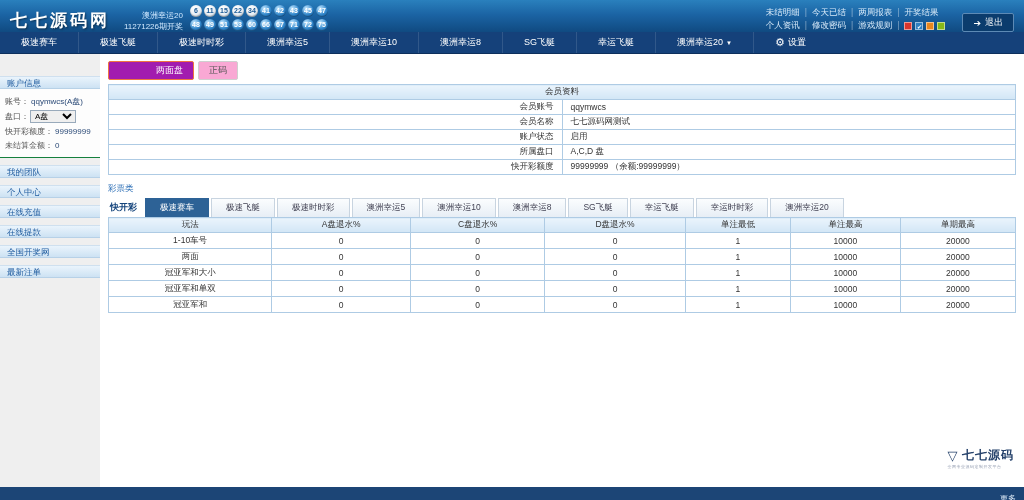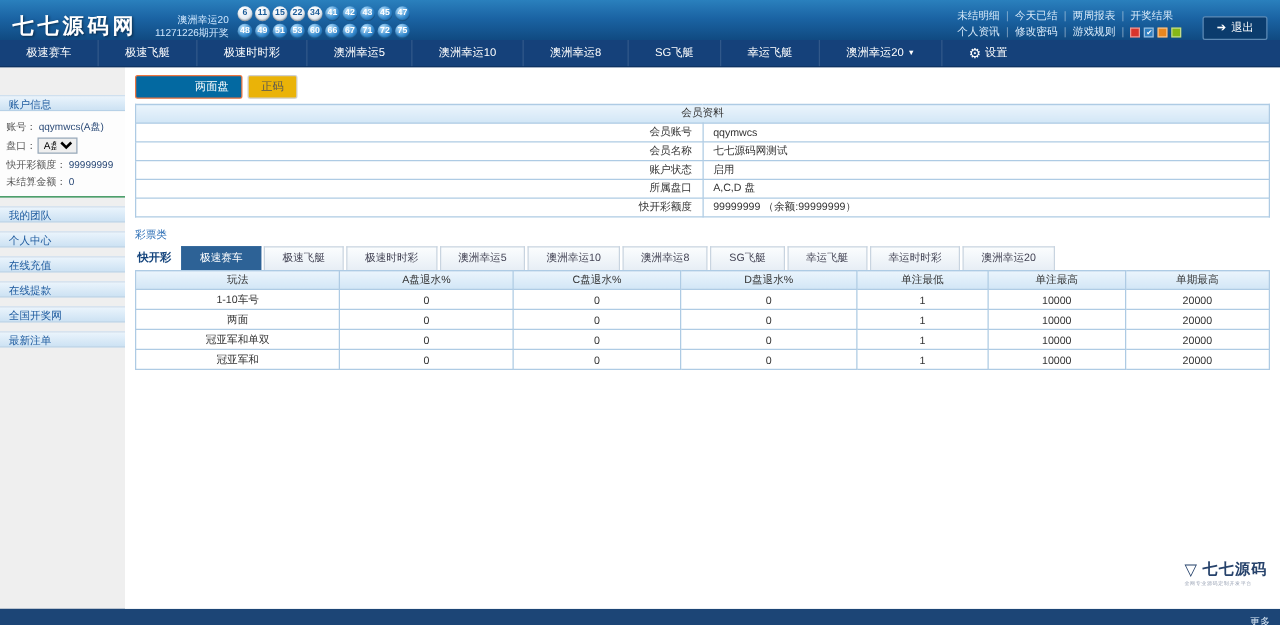--- a/index.html
+++ b/index.html
@@ -35,26 +35,26 @@
   .sidebar { width:100px; flex:none; background:#efefef; padding-top:22px; }
   .content { flex:1; background:#fff; padding:3px 8px 0 8px; position:relative; }
 
   
   .side-bar-item, .panel-title { height:13px; line-height:12px; font-size:8.5px; color:#1d5a9e; padding-left:7px; background:linear-gradient(180deg,#eaf4fc,#cde2f3); border-top:1px solid #cfe0ef; border-bottom:1px solid #b7d1e7; }
   .side-bar-item { margin-top:7px; cursor:pointer; }
   .acct-box { background:#fdfdfd; border-bottom:1px solid #15803d; padding:4px 4px 6px 5px; font-size:8px; color:#555; }
   .acct-row { display:flex; align-items:center; margin-top:3px; white-space:nowrap; }
   .acct-row .lab { color:#555; }
   .acct-row .val { color:#2b4a77; margin-left:2px; }
-  .acct-row select { font-size:8px; width:32px; height:13px; margin-left:1px; border:1px solid #9ab; font-family:inherit; }
+  .acct-row select { font-size:8px; width:46px; height:13px; margin-left:1px; border:1px solid #9ab; font-family:inherit; }
 
   
   .vtabs { margin:2px 0 4px 0; }
-  .vtab { display:inline-block; font-size:9px; padding:2px 10px; margin-right:4px; border-radius:2px; background:#eab308; border:1px solid #cfcfcf; color:#555; cursor:pointer; }
-  .vtab.active { background:#0369a1; border-color:#ee7540; color:#fff;padding-left:47px; }
+  .vtab { display:inline-block; font-size:9px; padding:2px 10px; margin-right:4px; border-radius:2px; background:#f9a8d4; border:1px solid #cfcfcf; color:#555; cursor:pointer; }
+  .vtab.active { background:#a21caf; border-color:#ee7540; color:#fff;padding-left:47px; }
 
   
   table { width:100%; border-collapse:collapse; table-layout:fixed; }
   .blue-tbl td, .blue-tbl th { border:1px solid #aecbe4; font-size:8.5px; color:#333; height:15px; padding:1px 4px; background:#fff; }
   .tbl-title { background:linear-gradient(180deg,#eaf4fc,#d2e6f6) !important; text-align:center; color:#234; font-weight:normal; }
   .mlabel { width:18%; text-align:right; padding-right:8px !important; }
   .mvalue { text-align:left; padding-left:8px !important; }
 
   .sect-label { font-size:8.5px; color:#2a6db5; margin:8px 0 3px 0; }
   .quickbar { display:flex; align-items:flex-end; }
@@ -282,20 +282,29 @@
             <tr>
               <td>两面</td>
               <td>0</td>
               <td>0</td>
               <td>0</td>
               <td>1</td>
               <td>10000</td>
               <td>20000</td>
             </tr>
             <tr>
+              <td>冠亚军和大小</td>
+              <td>0</td>
+              <td>0</td>
+              <td>0</td>
+              <td>1</td>
+              <td>10000</td>
+              <td>20000</td>
+            </tr>
+            <tr>
               <td>冠亚军和单双</td>
               <td>0</td>
               <td>0</td>
               <td>0</td>
               <td>1</td>
               <td>10000</td>
               <td>20000</td>
             </tr>
             <tr>
               <td>冠亚军和</td>

